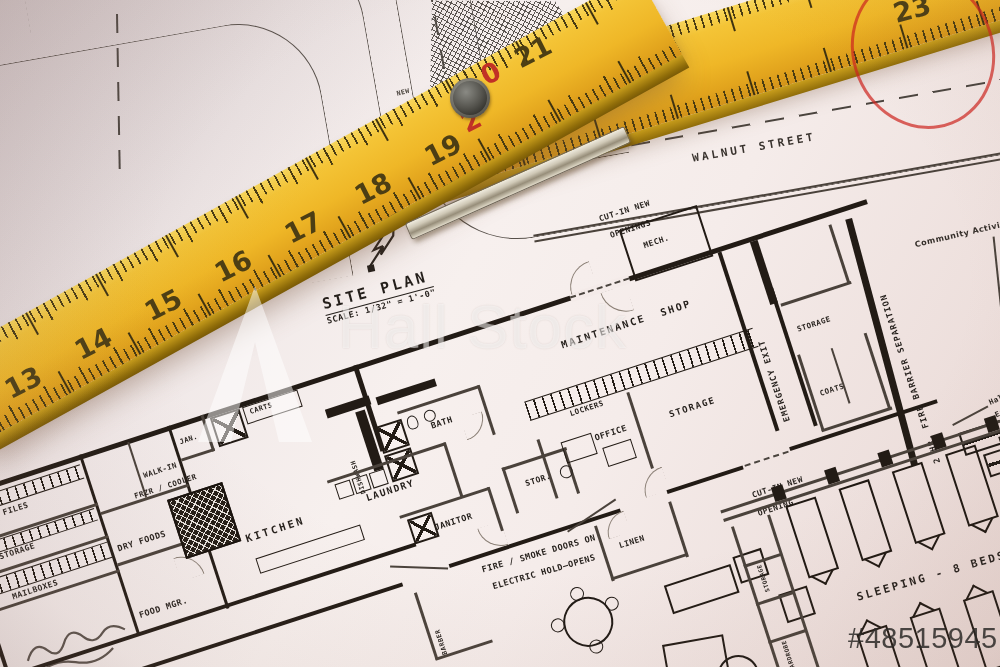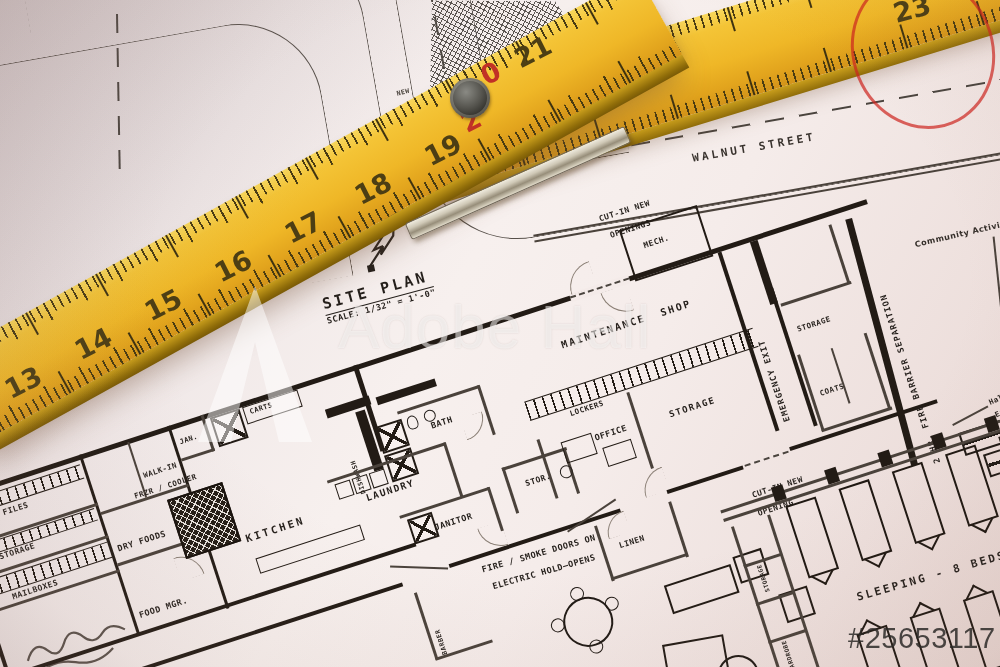--- a/index.html
+++ b/index.html
@@ -333,16 +333,16 @@
     <span class="rnum red" style="left:614px;top:2px;">0</span>
     <span class="rnum" style="left:652px;top:4px;">21</span>
   </div>
 
   <div class="metal"></div>
   <div class="rivet"></div>
   <div class="redcircle"></div>
 
   <div class="wm" style="left:198px;top:286px;width:114px;height:156px;
        background:rgba(255,255,255,.5);clip-path:polygon(0 100%,50% 0,100% 100%,71% 100%,50% 36%,29% 100%);"></div>
-  <div class="wm wm-text">Adobe Hall</div>
-  <div class="stocknum">#25653117</div>
+  <div class="wm wm-text">Hall Stock</div>
+  <div class="stocknum">#48515945</div>
 
 </div>
 
 </body></html>

